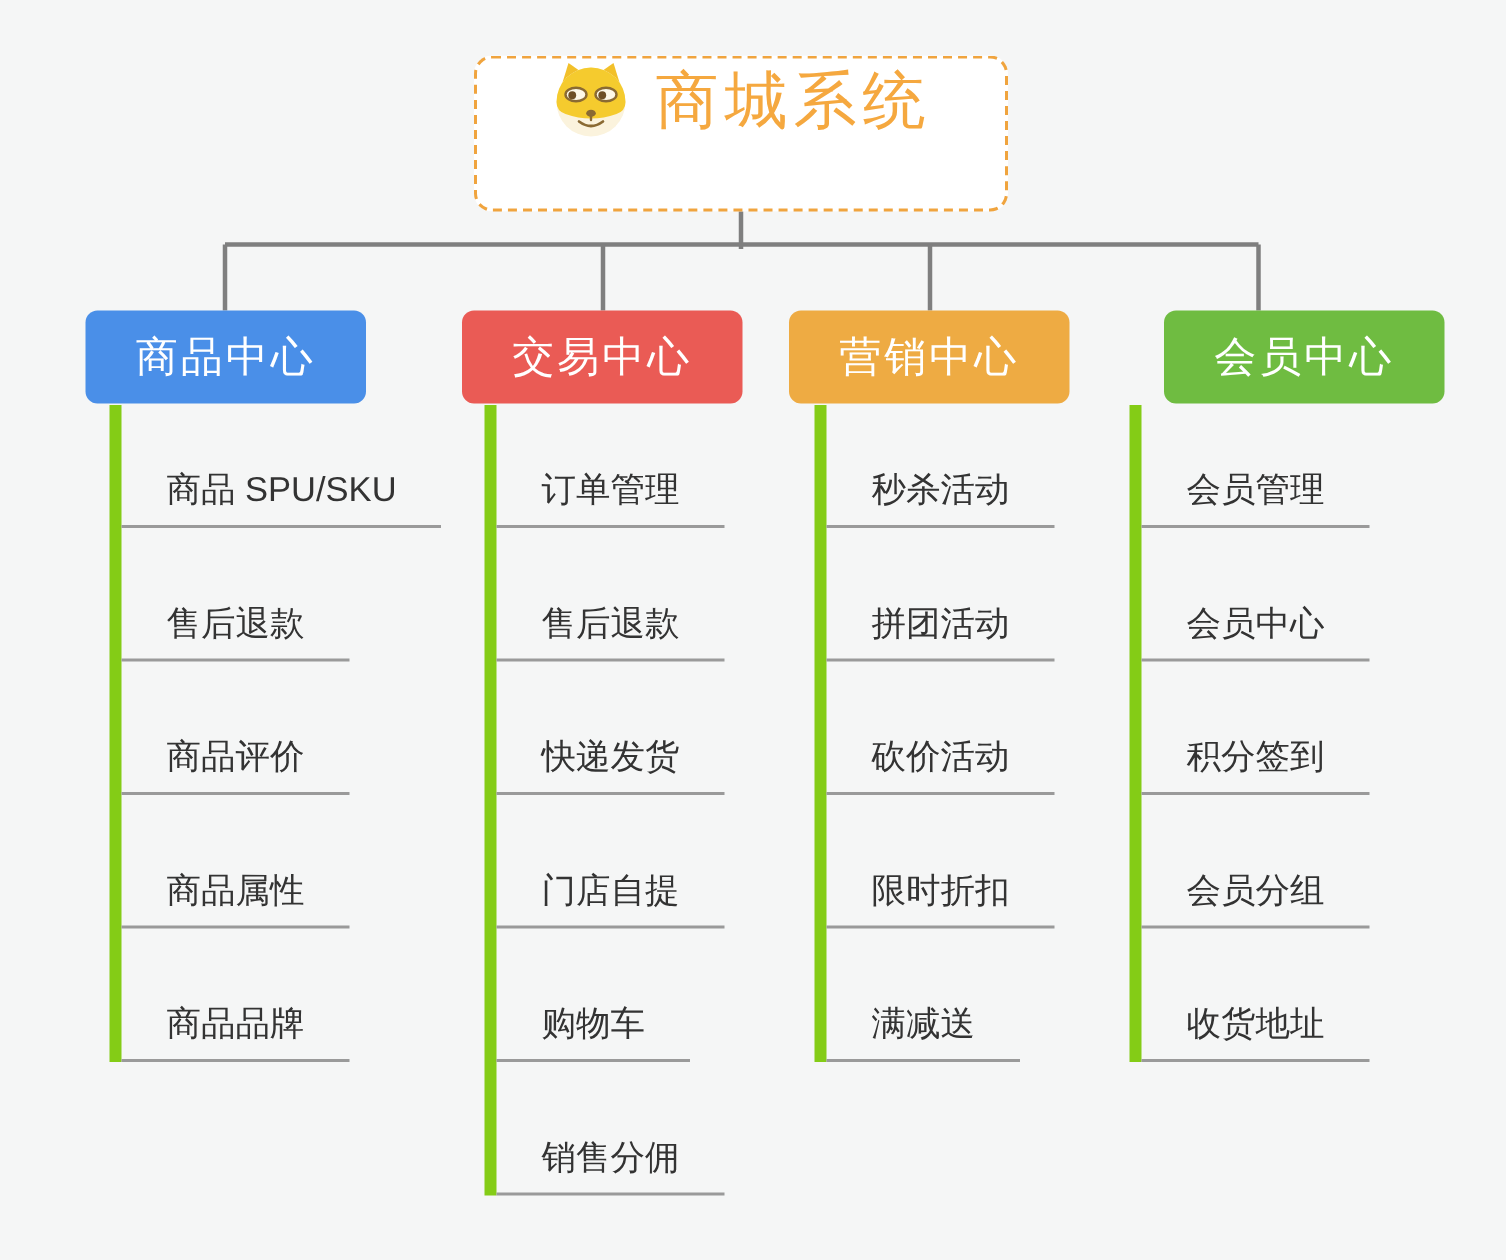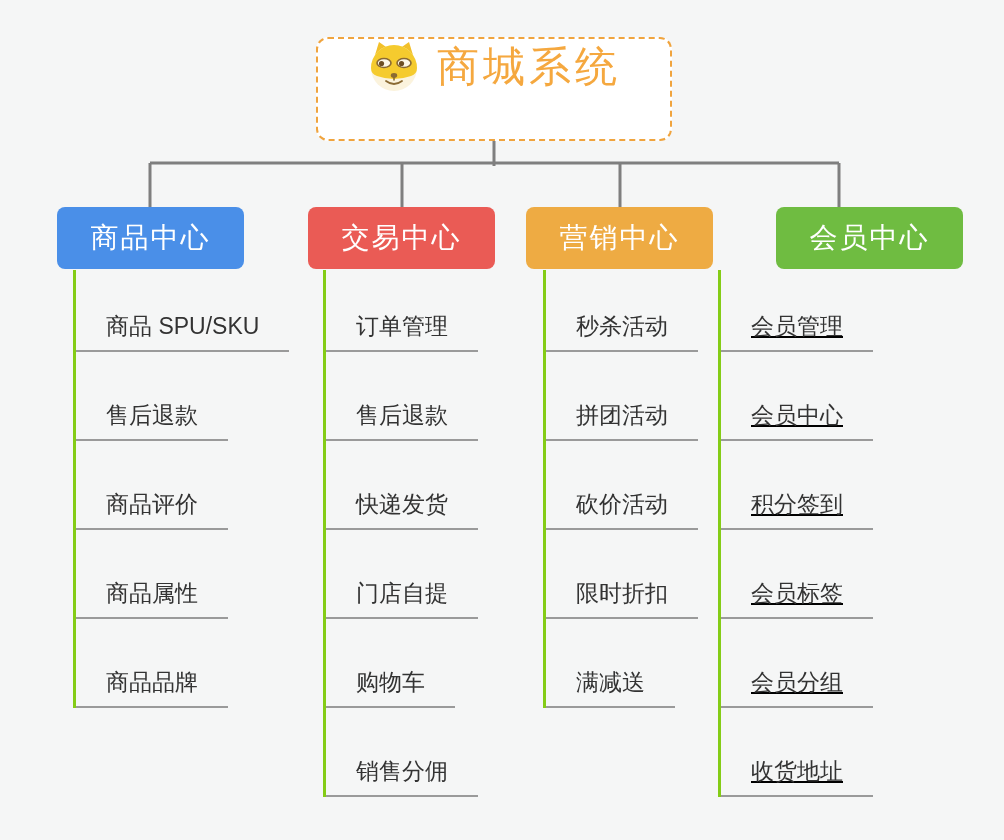--- a/index.html
+++ b/index.html
@@ -37,27 +37,27 @@
     color:#ffffff; font-size:28px; letter-spacing:2px; white-space:nowrap;
   }
   .b0 { left:57px; }
   .b1 { left:308px; }
   .b2 { left:526px; }
   .b3 { left:776px; }
 
   
   .column {
     position:absolute; top:270px;
-    border-left:3px solid #84cc16;
+    border-left:8px solid #84cc16;
     width:max-content;
   }
   .c0 { left:73px; }
   .c1 { left:323px; }
   .c2 { left:543px; }
-  .c3 { left:718px;text-decoration:underline; }
+  .c3 { left:753px; }
   .child {
     display:block; width:max-content;
     margin-top:47px;
     padding:0 30px 8px 30px;
     line-height:32px;
     border-bottom:2px solid #9a9a9a;
     font-size:23px; color:#333333; white-space:nowrap;
     cursor:default;
   }
   .child:first-child { margin-top:40px; }
@@ -135,18 +135,17 @@
     <div class="child">拼团活动</div>
     <div class="child">砍价活动</div>
     <div class="child">限时折扣</div>
     <div class="child">满减送</div>
   </div>
 
   <div class="column c3">
     <div class="child">会员管理</div>
     <div class="child">会员中心</div>
     <div class="child">积分签到</div>
-    <div class="child">会员标签</div>
     <div class="child">会员分组</div>
     <div class="child">收货地址</div>
   </div>
 
 </div>
 
 </body></html>

